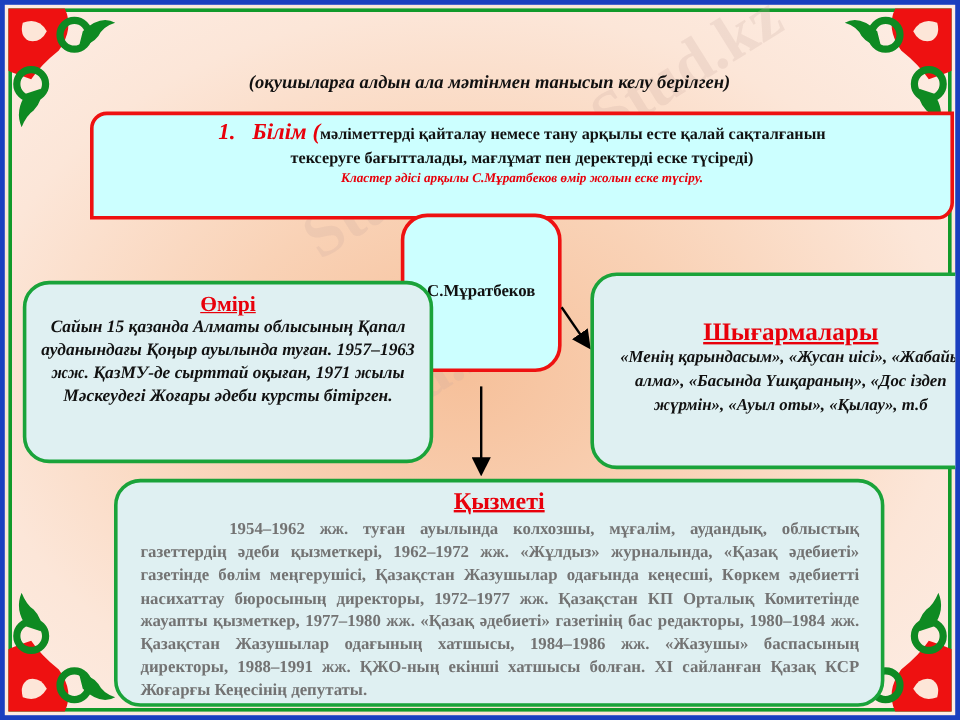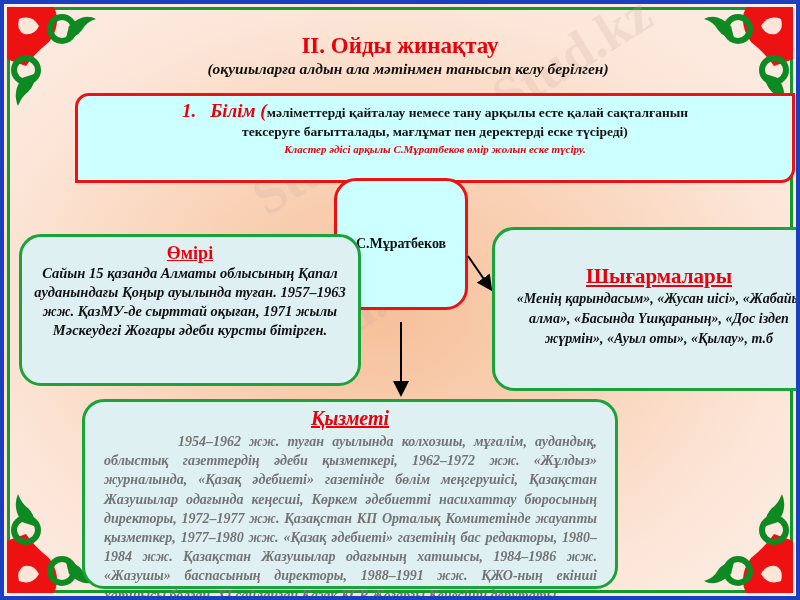--- a/index.html
+++ b/index.html
@@ -56,21 +56,21 @@
       border-radius: 22px; display: flex; align-items: center; justify-content: center;
       font-weight: bold; font-size: 14px; color: #111;
     }
 
     .box-green {
       position: absolute; box-sizing: border-box; background: #dff0f2;
       border: 3px solid #1aa33a; border-radius: 22px; text-align: center;
     }
     .box-omiri { left: 15px; top: 230px; width: 342px; height: 152px; }
     .box-shygarma { left: 488px; top: 223px; width: 334px; height: 164px; }
-    .box-kyzmeti { left: 78px; top: 395px; width: 536px; height: 190px; font-style: italic; }
+    .box-kyzmeti { left: 91px; top: 395px; width: 642px; height: 190px; }
 
     .box-heading {
       color: #e8000b; font-weight: bold; text-decoration: underline;
     }
     .omiri-heading { font-size: 18px; margin-top: 6px; }
     .omiri-text { font-size: 14.5px; font-weight: bold; font-style: italic; color: #111; line-height: 19px; padding: 0 10px; }
     .shyg-heading { font-size: 21px; margin-top: 34px; }
     .shyg-text { font-size: 14px; font-weight: bold; font-style: italic; color: #111; line-height: 20px; padding: 0 14px; }
     .kyz-heading { font-size: 20px; margin-top: 5px; }
     .kyz-text {
@@ -117,21 +117,20 @@
   </svg>
   <svg class="corner br" viewBox="0 0 95 105">
     <path d="M3 3 L50 3 Q58 20 45 38 Q30 50 22 62 Q10 58 3 55 Z" fill="#ee1111"></path>
     <path d="M15 15 Q28 10 35 22 Q30 32 20 30 Q12 26 15 15 Z" fill="#fde6d8"></path>
     <circle cx="58" cy="25" r="12" fill="none" stroke="#0e8a22" stroke-width="6"></circle>
     <path d="M65 22 Q80 8 92 15 Q82 18 78 26 Q72 34 62 34 Z" fill="#0e8a22"></path>
     <circle cx="22" cy="66" r="12" fill="none" stroke="#0e8a22" stroke-width="6"></circle>
     <path d="M18 74 Q8 88 14 102 Q18 92 24 88 Q32 80 30 70 Z" fill="#0e8a22"></path>
   </svg>
 
-  <div class="title">II. Ойды жинақтау</div>
   <div class="subtitle">(оқушыларға алдын ала мәтінмен танысып келу берілген)</div>
 
   <div class="box-bilim">
     <div class="bilim-line1">
       <span class="bilim-num">1.</span><span class="bilim-word">Білім (</span><span>мәліметтерді қайталау немесе тану арқылы есте қалай сақталғанын</span>
     </div>
     <div class="bilim-line2">тексеруге бағытталады, мағлұмат пен деректерді еске түсіреді)</div>
     <div class="bilim-line3">Кластер әдісі арқылы С.Мұратбеков өмір жолын еске түсіру.</div>
   </div>
 

